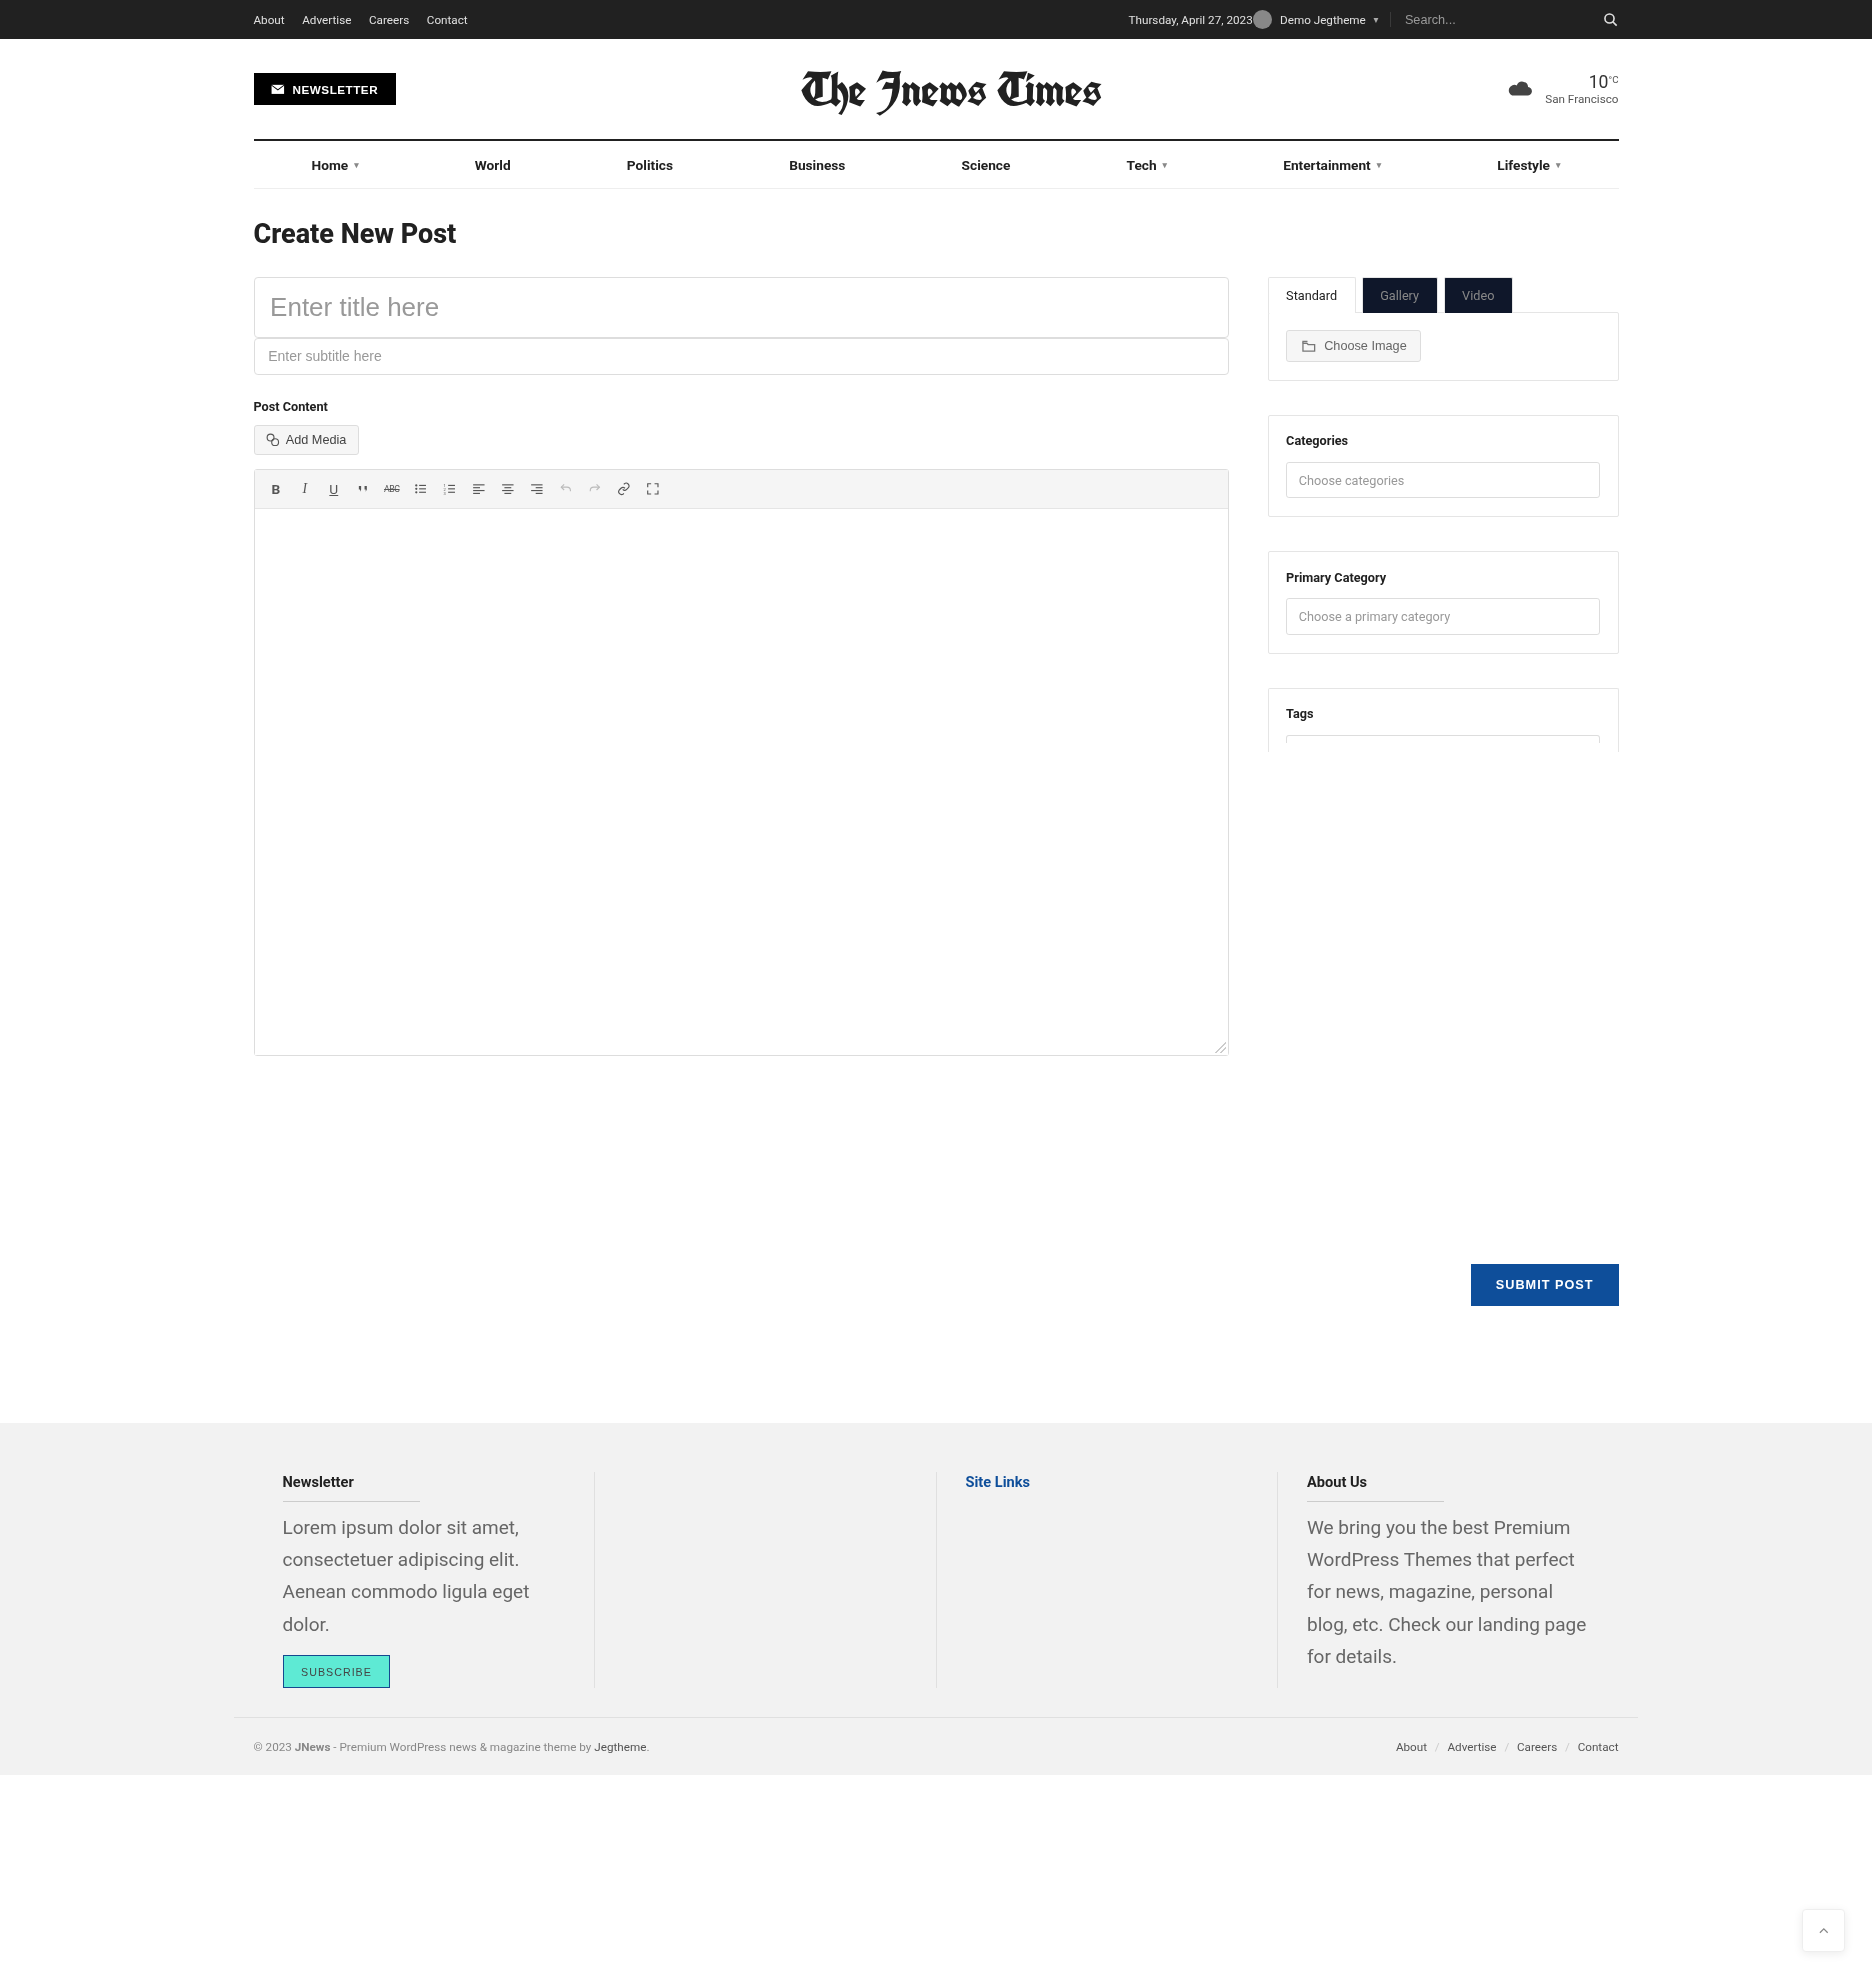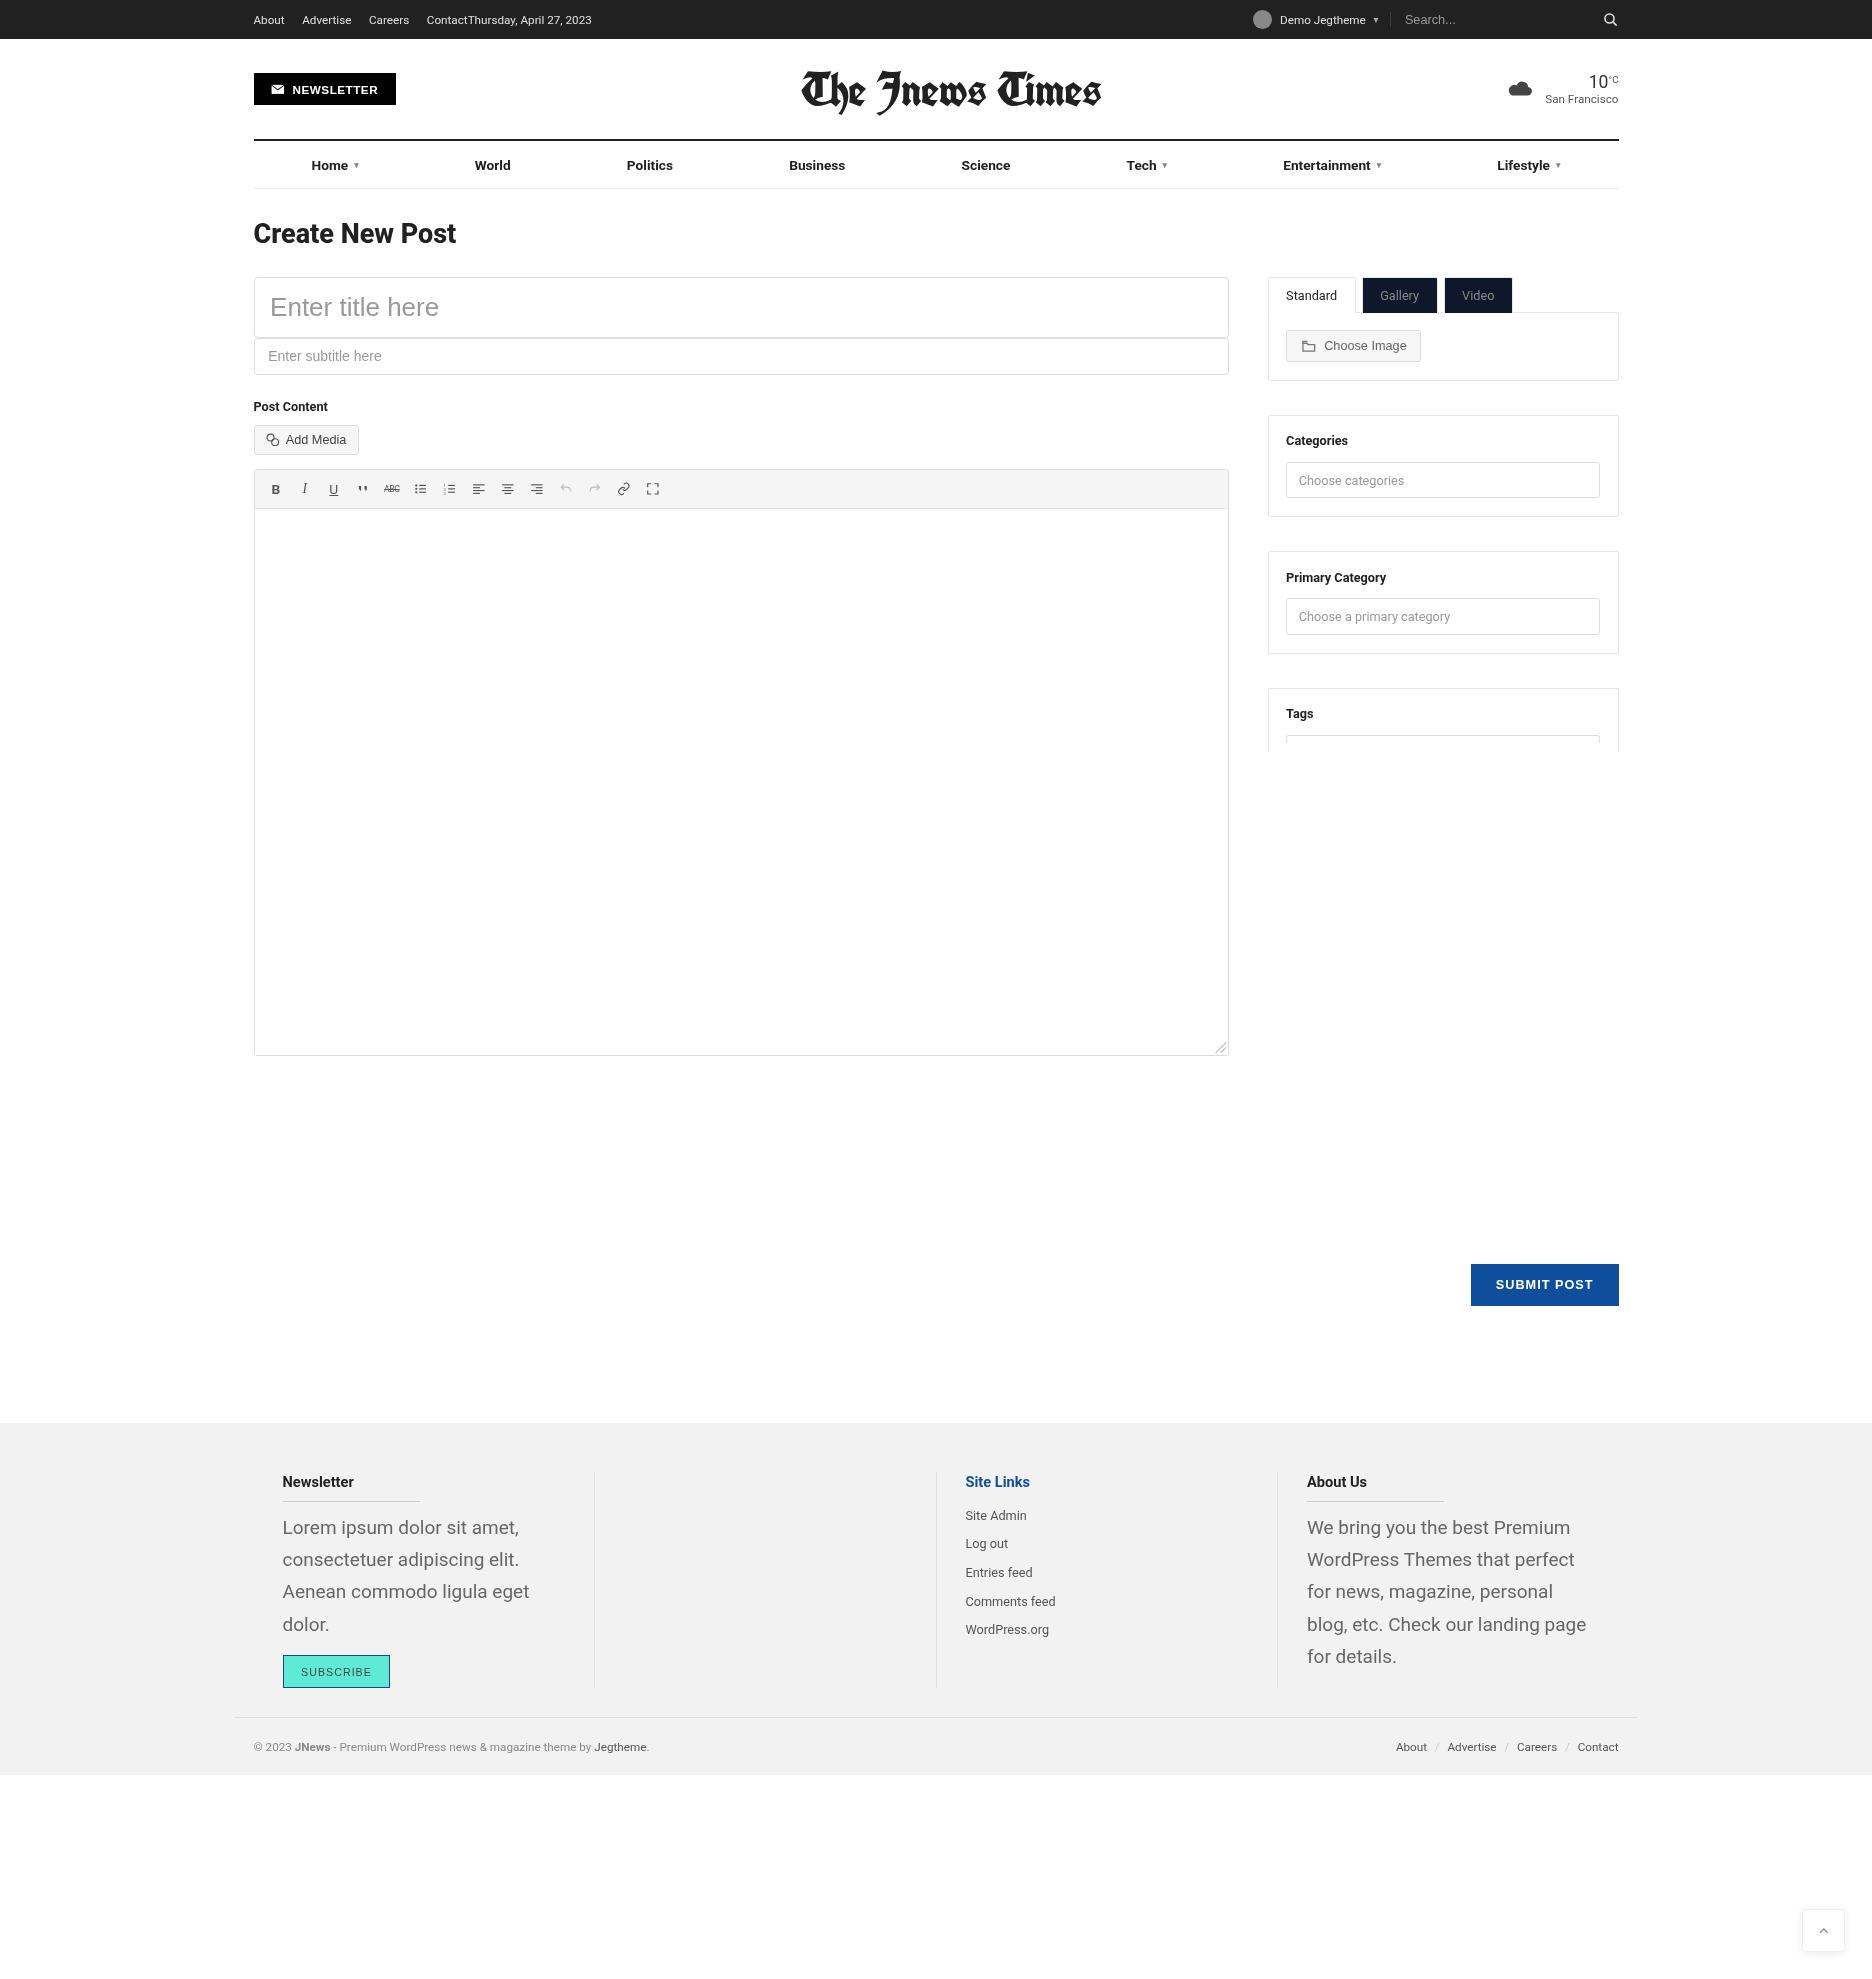--- a/index.html
+++ b/index.html
@@ -4,21 +4,21 @@
 <style>
 * { margin: 0; padding: 0; box-sizing: border-box; }
 body { font-family: -apple-system, BlinkMacSystemFont, "Segoe UI", Roboto, Arial, sans-serif; background: #fff; color: #212121; }
 a { text-decoration: none; color: inherit; }
 
 
 .topbar { background: #212121; color: #fff; font-size: 11.7px; }
 .topbar-inner { max-width: 1404px; margin: 0 auto; display: flex; align-items: center; height: 39px; padding: 0 19.5px; }
 .topbar-left { display: flex; gap: 17.6px; }
 .topbar-left a { color: #e0e0e0; }
-.topbar-center { flex: 1; text-align: left; color: #e0e0e0; }
+.topbar-center { flex: 1; text-align: right; color: #e0e0e0; }
 .topbar-right { display: flex; align-items: center; gap: 11.7px; }
 .user-block { display: flex; align-items: center; gap: 7.8px; color: #e0e0e0; cursor: pointer; }
 .avatar { width: 19.5px; height: 19.5px; border-radius: 50%; background: #888; display: inline-block; }
 .chev { font-size: 9.8px; color: #aaa; }
 .search-wrap { border-left: 1px solid #3a3a3a; padding-left: 13.7px; display: flex; align-items: center; gap: 81px; }
 .search-input { background: transparent; border: none; color: #ccc; font-size: 12.7px; outline: none; width: 117px; }
 .search-input::placeholder { color: #999; }
 .search-icon { color: #e0e0e0; cursor: pointer; font-size: 13.7px; }
 
 
@@ -332,27 +332,20 @@
 <div class="footer">
   <div class="footer-inner">
     <div class="fcol">
       <h4>Newsletter</h4>
       <p>Lorem ipsum dolor sit amet, consectetuer adipiscing elit. Aenean commodo ligula eget dolor.</p>
       <button class="sub-btn">SUBSCRIBE</button>
     </div>
     <div class="fcol"></div>
     <div class="fcol">
       <h4 class="linklike">Site Links</h4>
-      <ul class="flinks">
-        <li>Site Admin</li>
-        <li>Log out</li>
-        <li>Entries feed</li>
-        <li>Comments feed</li>
-        <li>WordPress.org</li>
-      </ul>
     </div>
     <div class="fcol">
       <h4>About Us</h4>
       <p>We bring you the best Premium WordPress Themes that perfect for news, magazine, personal blog, etc. Check our landing page for details.</p>
     </div>
   </div>
   <div class="footer-bottom">
     <div>
       <span>© 2023 </span><strong>JNews</strong><span> - Premium WordPress news &amp; magazine theme by </span><a>Jegtheme</a><span>.</span>
     </div>

